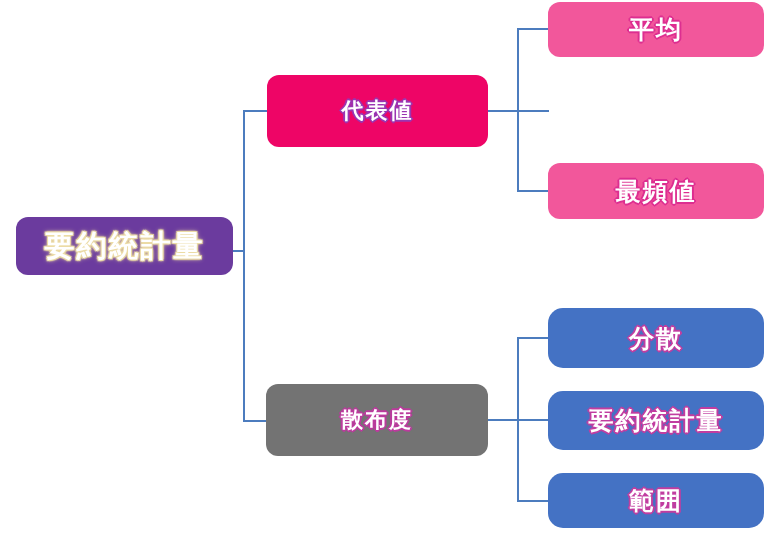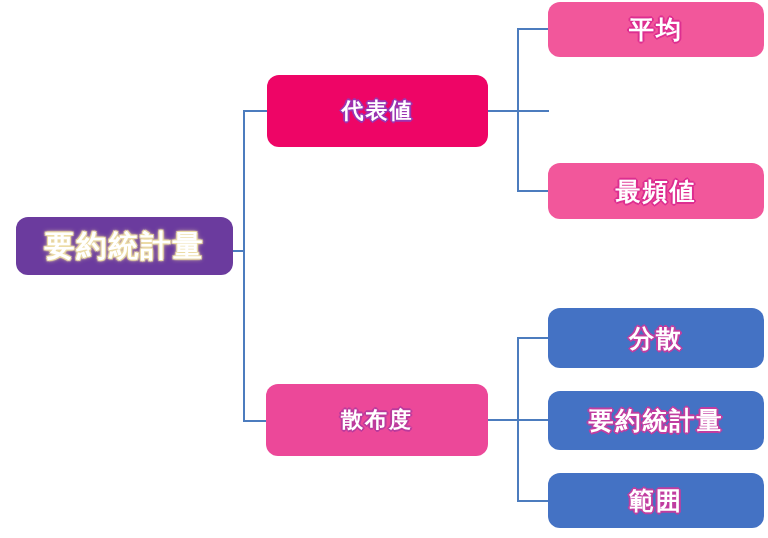--- a/index.html
+++ b/index.html
@@ -36,38 +36,39 @@
   .node-branch { font-size: 22px; }
   .node-branch-1 {
     left: 267px; top: 75px; width: 221px; height: 72px;
     background: #ee0566;
     text-shadow:
       -2px 0 0 #9a35b2, 2px 0 0 #9a35b2, 0 -2px 0 #9a35b2, 0 2px 0 #9a35b2,
       -1px -1px 0 #9a35b2, 1px -1px 0 #9a35b2, -1px 1px 0 #9a35b2, 1px 1px 0 #9a35b2;
   }
   .node-branch-2 {
     left: 266px; top: 384px; width: 222px; height: 72px;
-    background: #ec4899;
+    background: #737373;
     text-shadow:
       -2px 0 0 #bb3a9d, 2px 0 0 #bb3a9d, 0 -2px 0 #bb3a9d, 0 2px 0 #bb3a9d,
       -1px -1px 0 #bb3a9d, 1px -1px 0 #bb3a9d, -1px 1px 0 #bb3a9d, 1px 1px 0 #bb3a9d;
   }
   
   .node-leaf { font-size: 25px; width: 216px; left: 548px; }
   .leaf-pink {
     background: #f2579b;
     text-shadow:
       -2px 0 0 #dd2e90, 2px 0 0 #dd2e90, 0 -2px 0 #dd2e90, 0 2px 0 #dd2e90,
       -1px -1px 0 #dd2e90, 1px -1px 0 #dd2e90, -1px 1px 0 #dd2e90, 1px 1px 0 #dd2e90;
   }
   .leaf-blue {
     background: #4472c4;
     text-shadow:
       -2px 0 0 #c13da0, 2px 0 0 #c13da0, 0 -2px 0 #c13da0, 0 2px 0 #c13da0,
       -1px -1px 0 #c13da0, 1px -1px 0 #c13da0, -1px 1px 0 #c13da0, 1px 1px 0 #c13da0;
+    border-radius: 15px;
   }
   .leaf-mean   { top: 2px;   height: 55px; }
   .leaf-median { top: 82px;  height: 55px; }
   .leaf-mode   { top: 163px; height: 56px; }
   .leaf-var    { top: 308px; height: 60px; }
   .leaf-sd     { top: 391px; height: 59px; }
   .leaf-range  { top: 473px; height: 55px; }
   
   .line { position: absolute; background: #4c7cbe; }
 </style>

